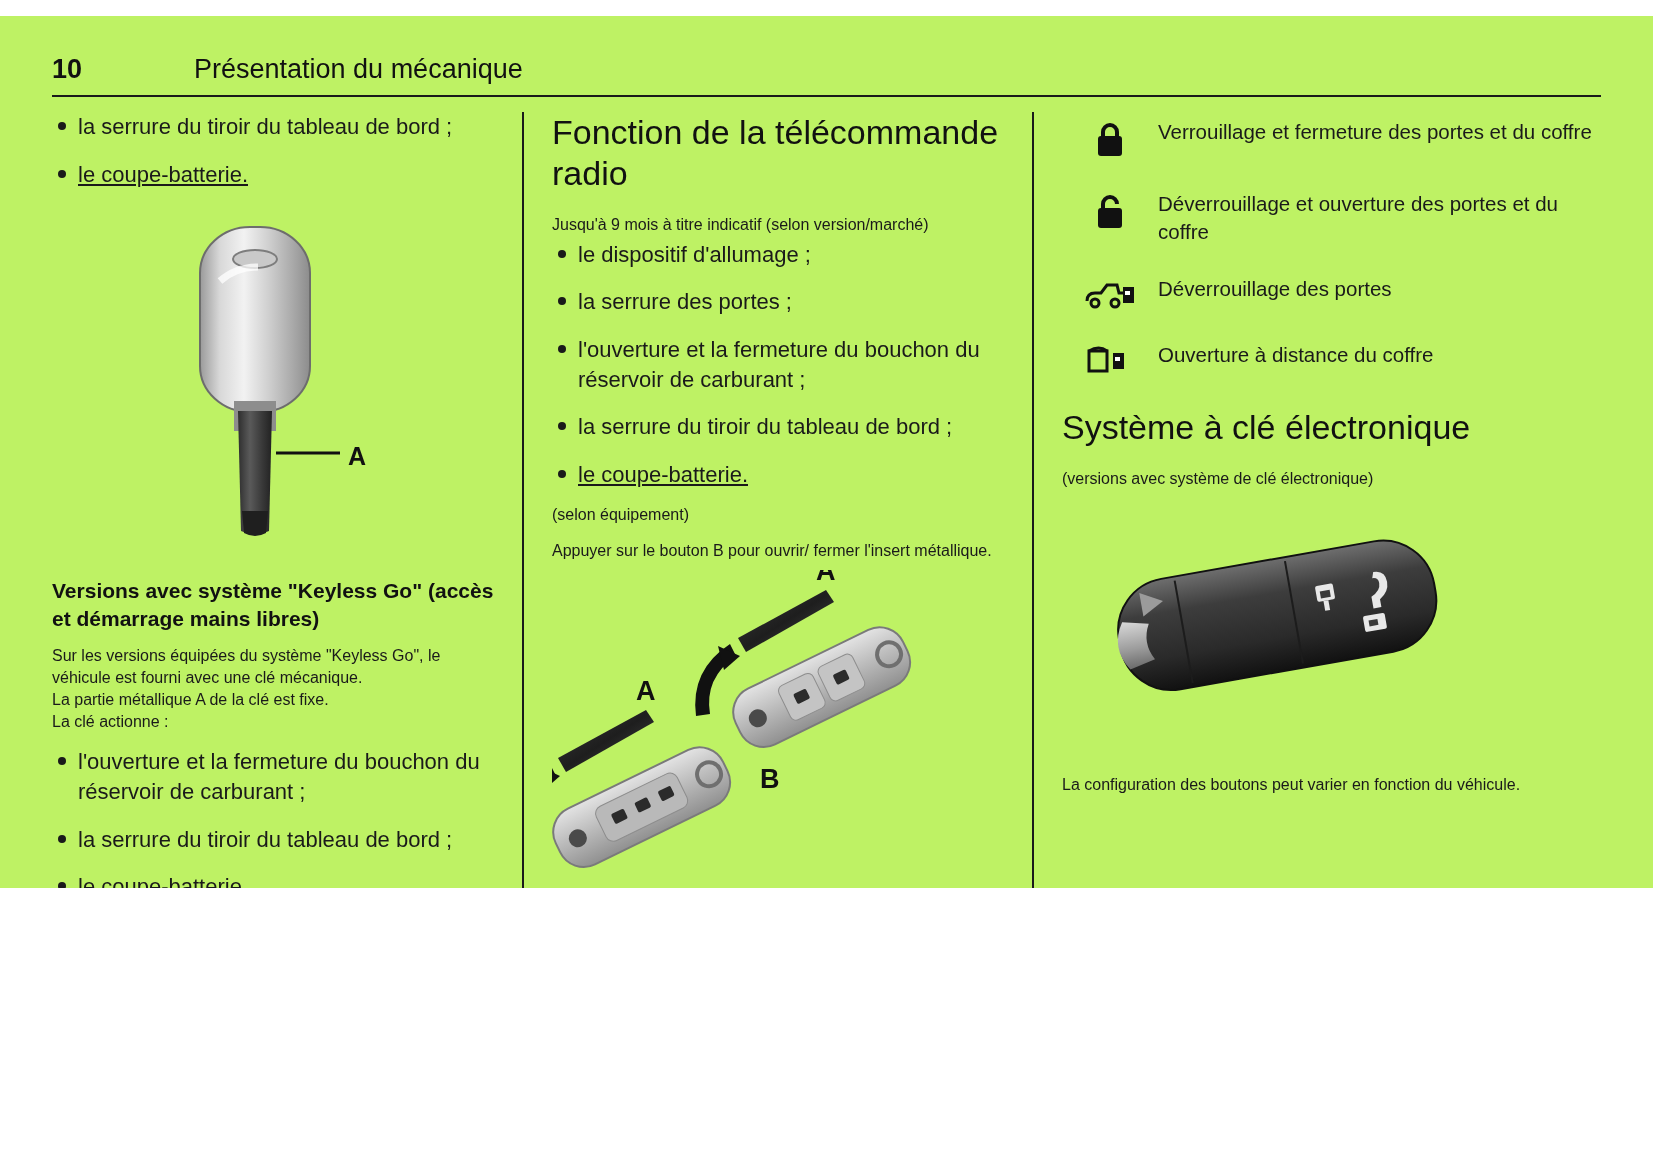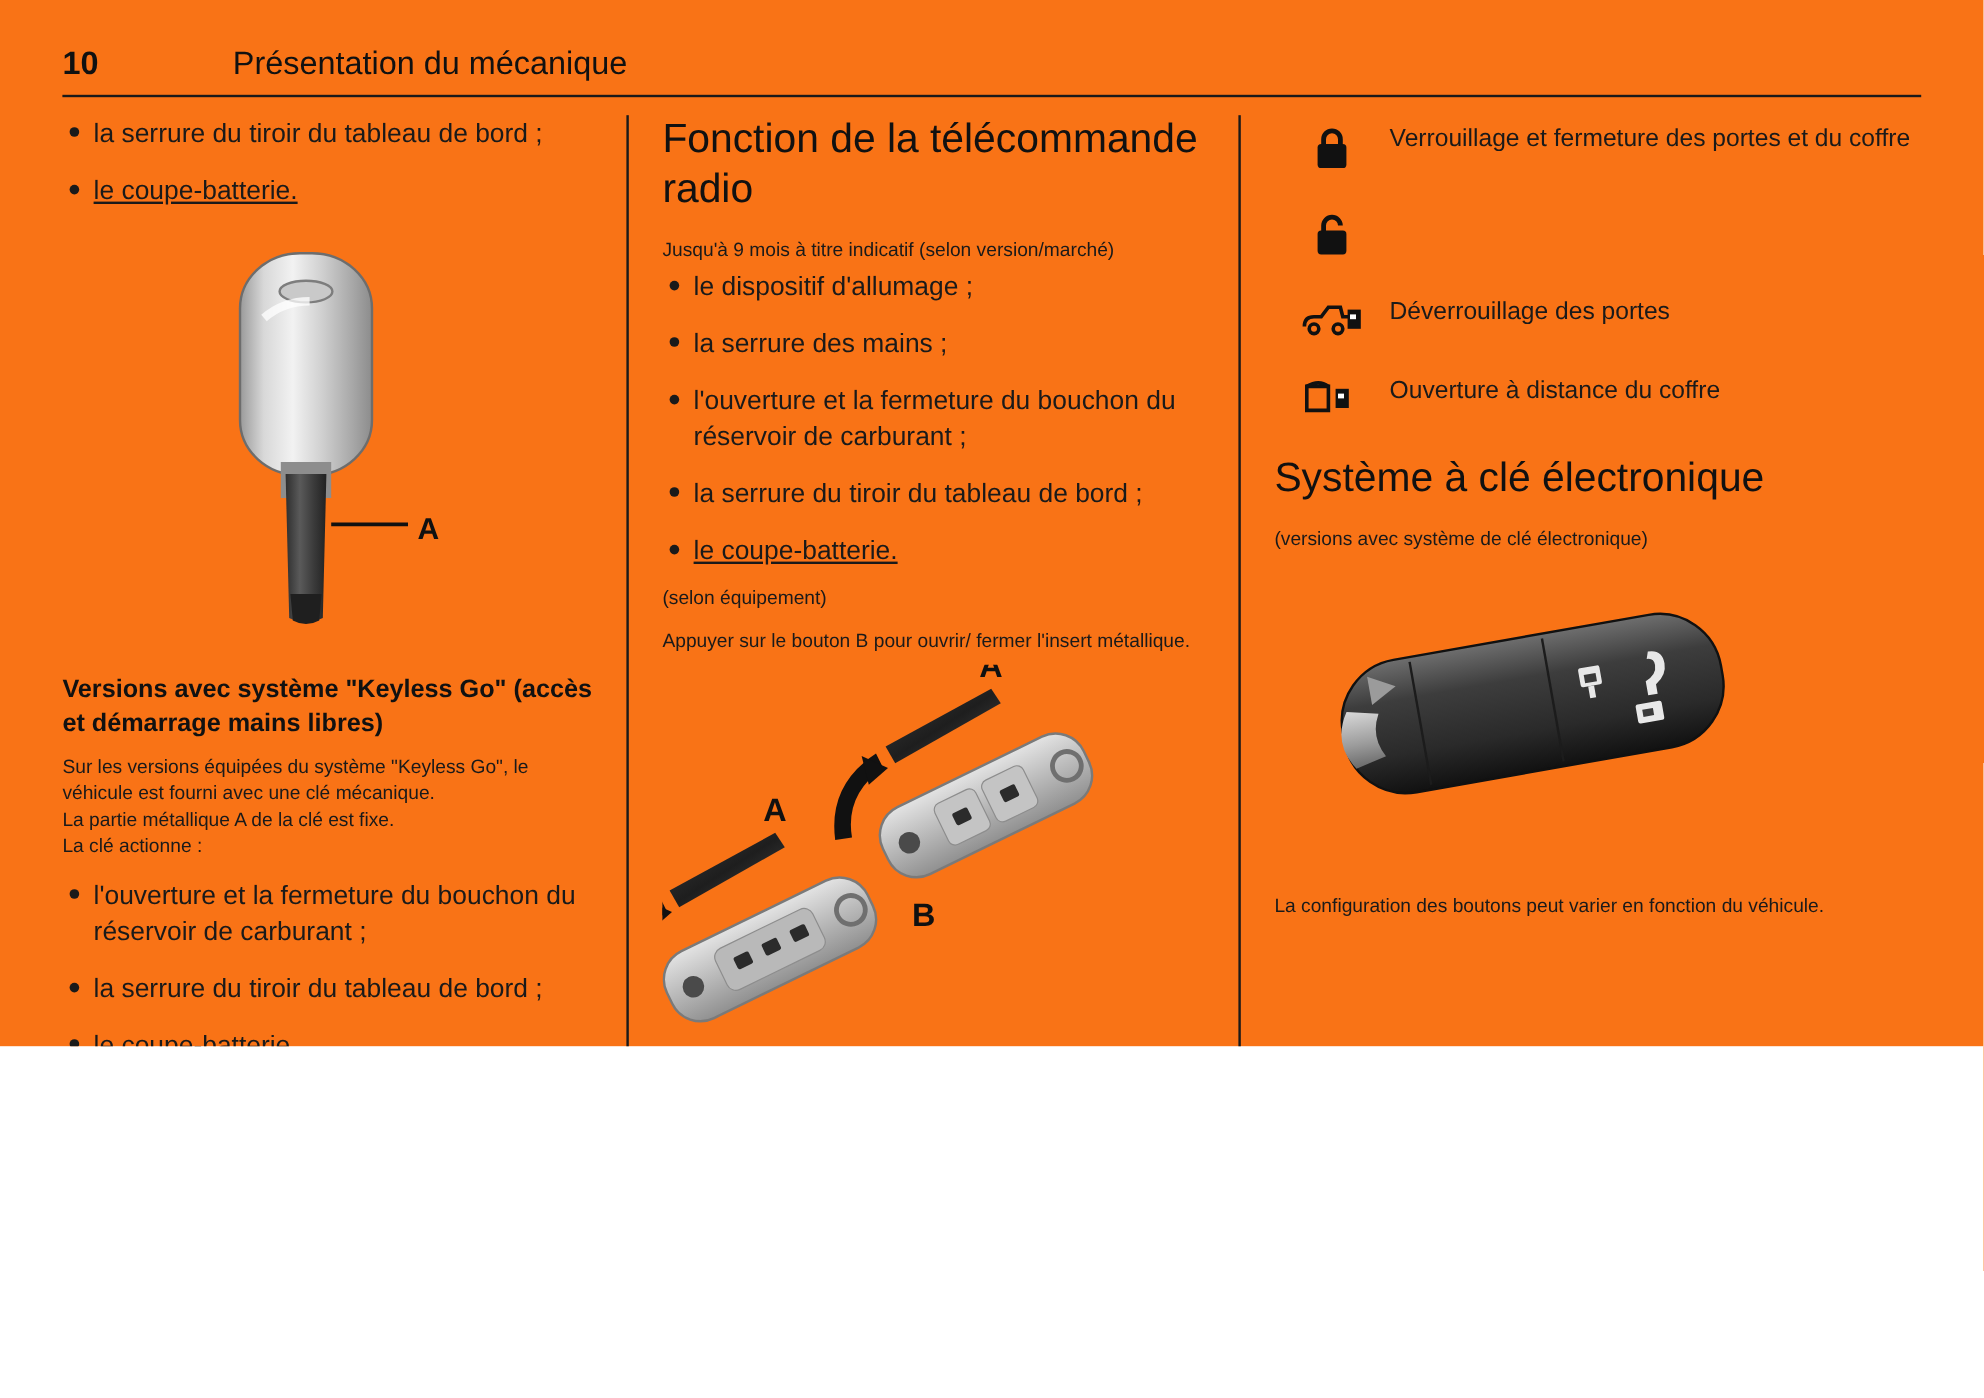--- a/index.html
+++ b/index.html
@@ -8,22 +8,22 @@
     background: #ffffff;
   }
   body {
     font-family: "Liberation Sans", sans-serif;
     color: #1a1a1a;
   }
   .page {
     position: relative;
     width: 1653px;
     height: 872px;
-    margin: 0 auto;
-    background: #f97316;
+    margin: 16px auto;
+    background: #bef264;
     overflow: hidden;
   }
 
   
   .page-header {
     position: absolute;
     left: 52px;
     top: 38px;
     width: 1550px;
     height: 44px;
@@ -239,21 +239,21 @@
     <div class="col-divider"></div>
 
     <div class="col col-2">
 
       <h2 class="section">Fonction de la télécommande radio</h2>
 
       <p class="body tight">Jusqu'à 9 mois à titre indicatif (selon version/marché)</p>
 
       <ul class="bullets">
         <li>le dispositif d'allumage ;</li>
-        <li>la serrure des mains ;</li>
+        <li>la serrure des portes ;</li>
         <li>l'ouverture et la fermeture du bouchon du réservoir de carburant ;</li>
         <li>la serrure du tiroir du tableau de bord ;</li>
         <li>le coupe-batterie.</li>
       </ul>
 
       <p class="body">(selon équipement)</p>
       <p class="body tight">Appuyer sur le bouton B pour ouvrir/ fermer l'insert métallique.</p>
 
       <div class="figure fig-remote">
         <svg width="452" height="330" viewBox="0 0 452 330">
@@ -327,20 +327,21 @@
           <div class="symbol-text">Verrouillage et fermeture des portes et du coffre</div>
         </div>
 
         <div class="symbol-row">
           <div class="symbol-cell">
             <svg width="34" height="40" viewBox="0 0 34 40">
               <path d="M10 17 v-5 a7 7 0 0 1 14 0" fill="none" stroke="#111" stroke-width="4"></path>
               <rect x="5" y="16" width="24" height="20" rx="3" fill="#111"></rect>
             </svg>
           </div>
+          <div class="symbol-text">Déverrouillage et ouverture des portes et du coffre</div>
         </div>
 
         <div class="symbol-row">
           <div class="symbol-cell">
             <svg width="54" height="34" viewBox="0 0 54 34">
               <path d="M4 24 q0 -8 8 -8 h6 l6 -8 h10 l2 8 h6" fill="none" stroke="#111" stroke-width="3"></path>
               <circle cx="12" cy="26" r="4" fill="none" stroke="#111" stroke-width="3"></circle>
               <circle cx="32" cy="26" r="4" fill="none" stroke="#111" stroke-width="3"></circle>
               <rect x="40" y="10" width="11" height="16" fill="#111"></rect>
               <rect x="42" y="14" width="5" height="4" fill="#fff"></rect>

